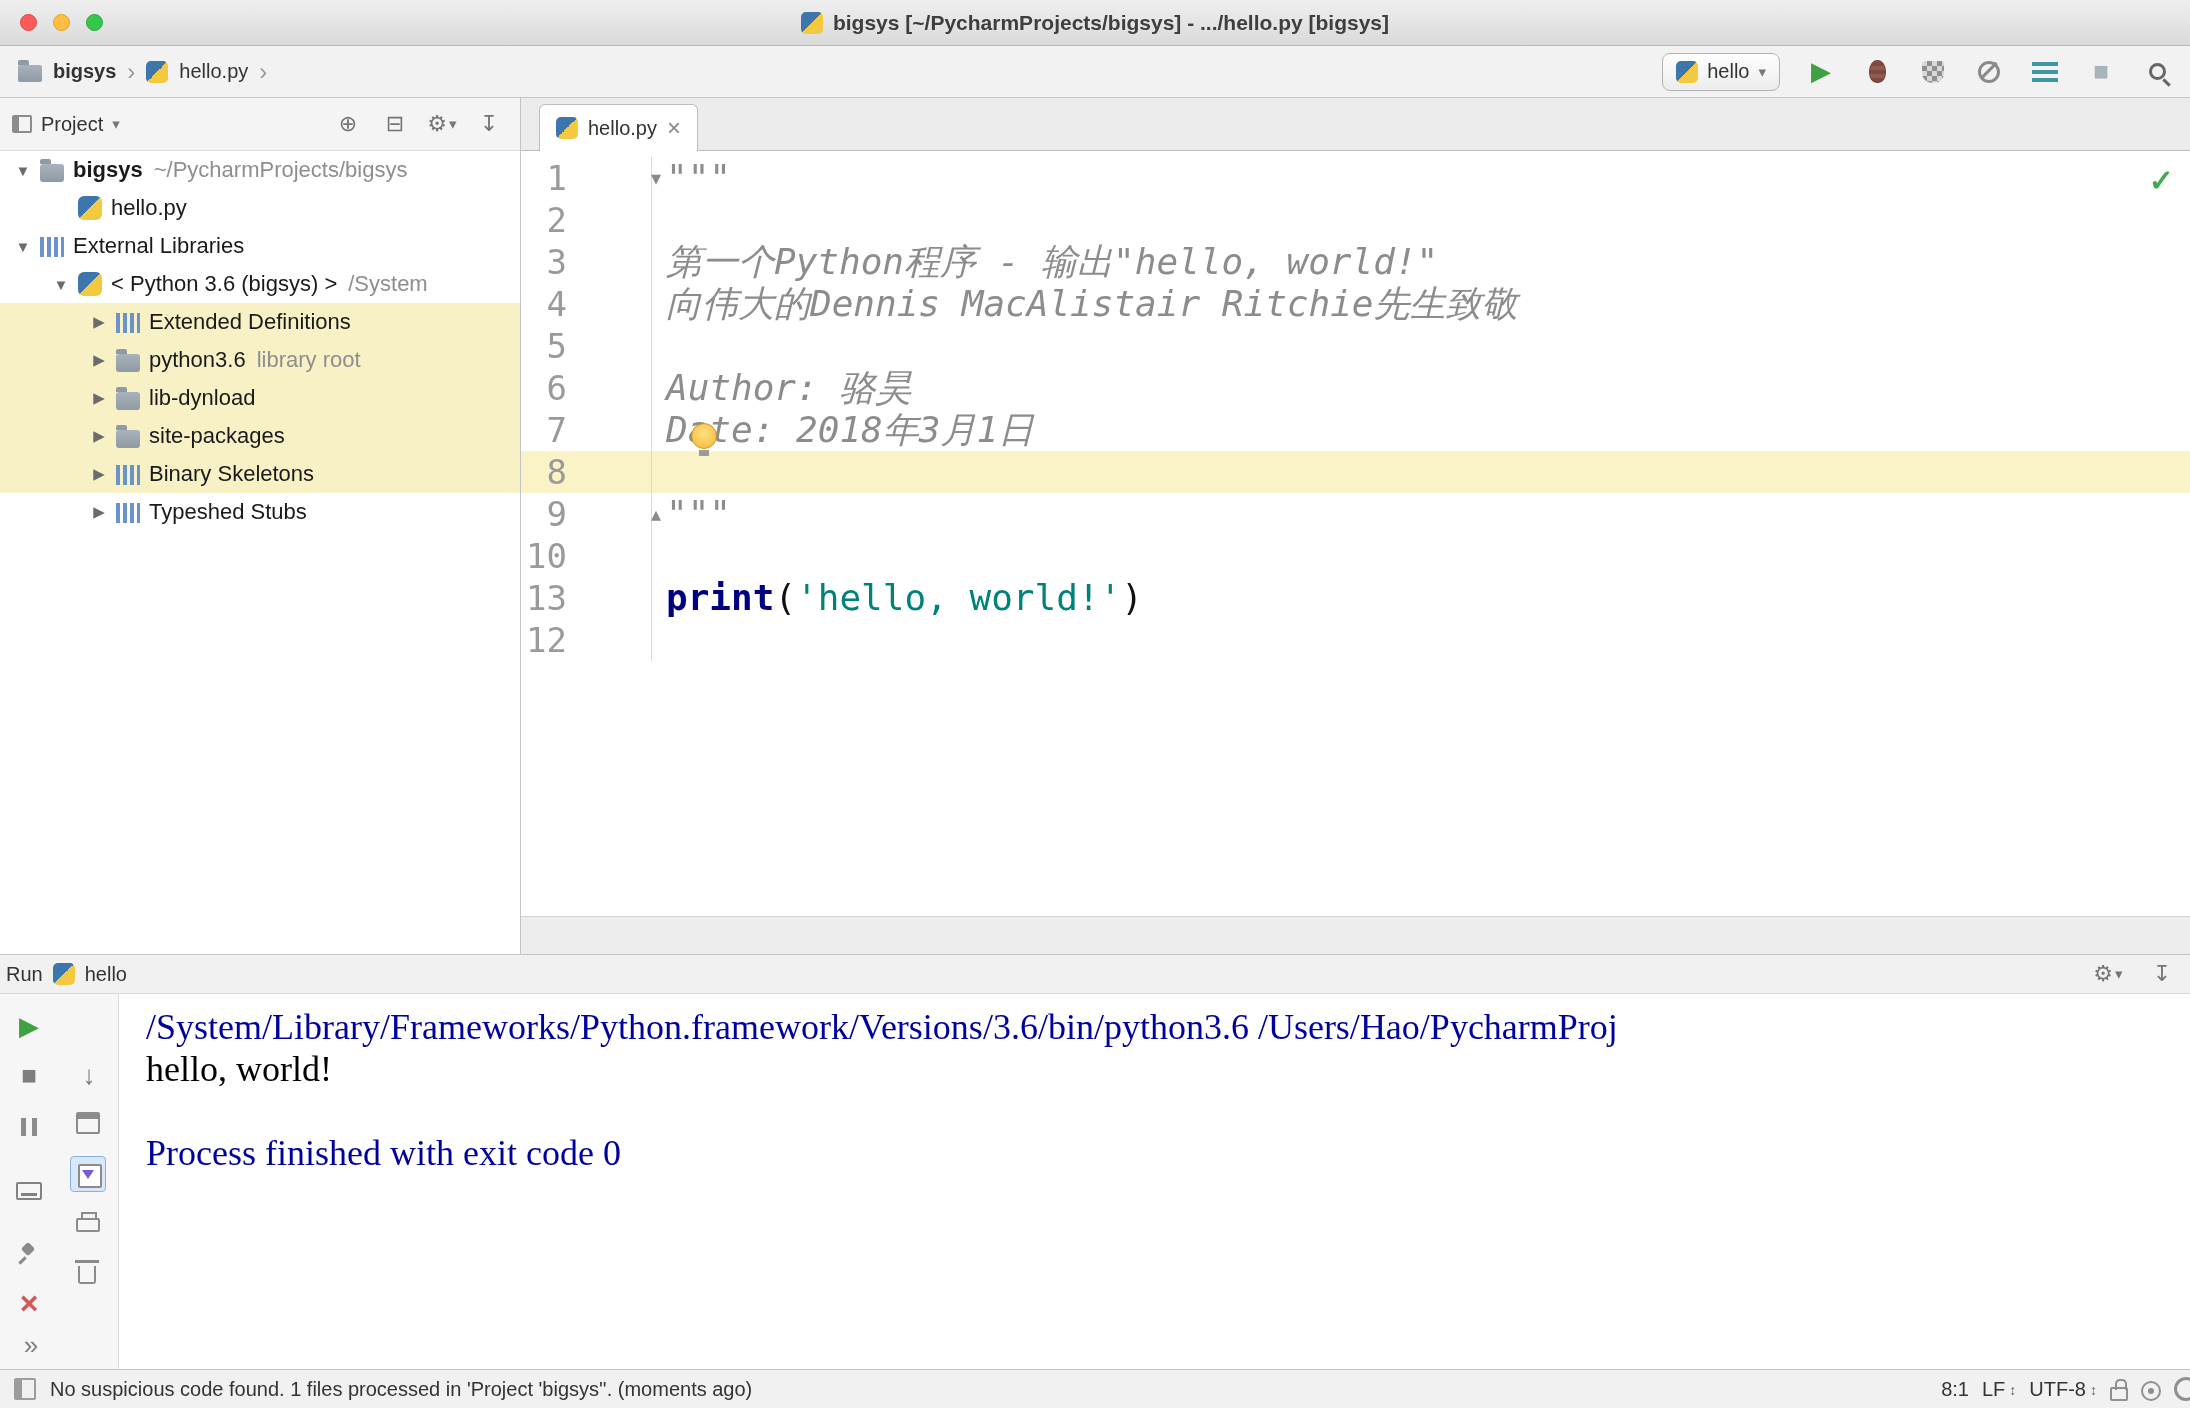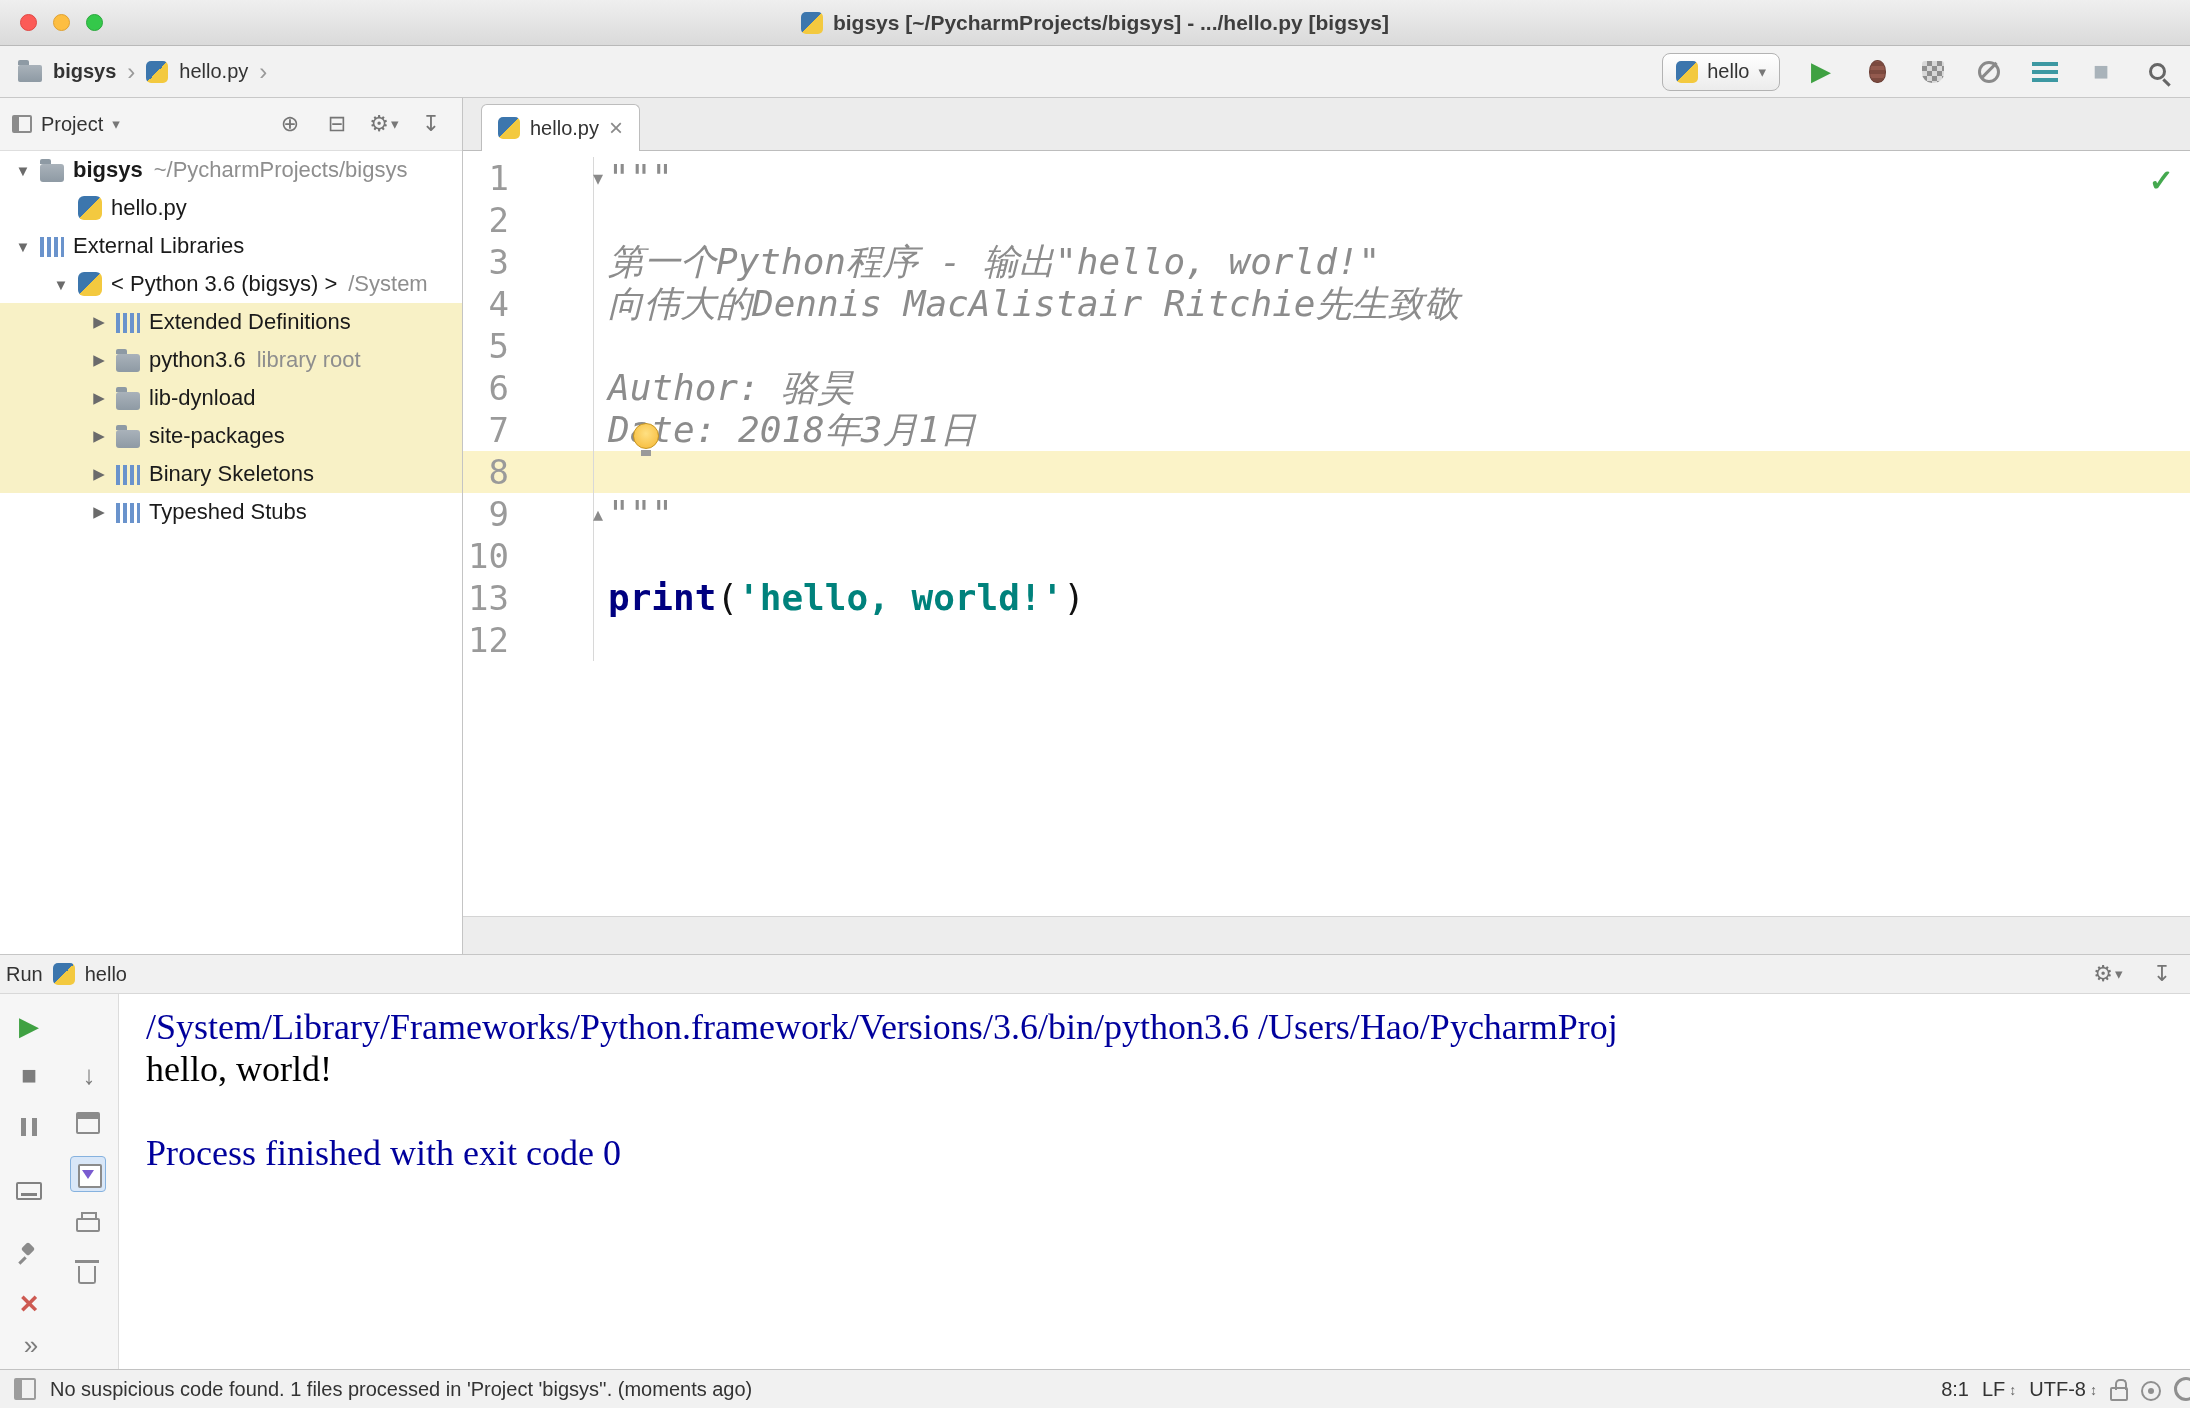--- a/index.html
+++ b/index.html
@@ -39,21 +39,21 @@
   .coverage-icon{width:22px;height:22px;border-radius:3px 3px 10px 10px;
     background:repeating-conic-gradient(#8f8f8f 0 25%,#d8d8d8 0 50%);background-size:10px 10px}
   .profiler-icon{width:22px;height:22px;border:3px solid #8a8a8a;border-radius:50%;position:relative}
   .profiler-icon::before{content:'';position:absolute;left:7px;top:-4px;width:3px;height:20px;background:#8a8a8a;transform:rotate(45deg)}
   .concurrency-icon{width:26px;height:20px;background:repeating-linear-gradient(0deg,#3d98a2 0 4px,rgba(0,0,0,0) 4px 8px)}
   .mag-icon{width:17px;height:17px;border:3px solid #666;border-radius:50%;position:relative}
   .mag-icon::after{content:'';position:absolute;width:3px;height:9px;background:#666;left:13px;top:12px;transform:rotate(-45deg)}
 
   
   .main{display:flex;height:856px}
-  .project-panel{width:463px;flex:none;border-right:1px solid #c4c4c4;background:#fff;display:flex;flex-direction:column;overflow:hidden}
+  .project-panel{width:521px;flex:none;border-right:1px solid #c4c4c4;background:#fff;display:flex;flex-direction:column;overflow:hidden}
   .pp-header{height:53px;background:#f4f4f4;border-bottom:1px solid #dedede;display:flex;align-items:center;gap:9px;padding:0 12px;font-size:20px}
   .pp-win-icon{width:20px;height:18px;border:2px solid #8b8b8b;border-radius:2px;position:relative}
   .pp-win-icon::before{content:'';position:absolute;left:0;top:0;bottom:0;width:5px;background:#8b8b8b}
   .pp-spacer{flex:1}
   .pp-hicon{color:#757575;font-size:22px;width:38px;text-align:center;display:flex;align-items:center;justify-content:center;gap:2px}
 
   .tree{flex:1;overflow:hidden}
   .tree-row{height:38px;display:flex;align-items:center;white-space:nowrap;font-size:22px;color:#1a1a1a;overflow:hidden}
   .tree-row.hl{background:#f8f1c6}
   .chev{width:26px;flex:none;text-align:center;font-size:15px;color:#6b6b6b}
@@ -73,21 +73,21 @@
   .editor{flex:1;position:relative;background:#fff;overflow:hidden;font-family:"DejaVu Sans Mono",monospace}
   .ed-lines{padding-top:6px}
   .ed-row{display:flex;height:42px;line-height:42px;font-size:36px}
   .ed-row.current{background:#fbf3c8}
   .ed-num{width:52px;flex:none;text-align:right;padding-right:6px;color:#9a9a9a;font-size:34px}
   .ed-fold{width:79px;flex:none;border-right:1px solid #d8d8d8;position:relative;color:#8a8a8a}
   .ed-fold span{position:absolute;right:-10px;top:0;font-size:20px;font-family:"Liberation Sans",sans-serif}
   .ed-code{flex:1;min-width:0;padding-left:14px;white-space:pre}
   .tok-doc{color:#8c8c8c;font-style:italic}
   .tok-kw{color:#000080;font-weight:bold}
-  .tok-str{color:#00827c;font-weight:bold}
+  .tok-str{color:#00827c;font-weight:normal}
   .tok-pl{color:#111}
   .check-icon{position:absolute;top:12px;right:16px;color:#44a94f;font-size:30px;font-weight:bold;font-family:"Liberation Sans",sans-serif}
   .bulb-icon{position:absolute;left:170px;top:272px;width:26px;height:26px;border-radius:50%;
     background:radial-gradient(circle at 50% 40%,#ffe082,#f5b733);border:1px solid #c7951f}
   .bulb-icon::after{content:'';position:absolute;left:7px;top:26px;width:10px;height:6px;background:#9a9a9a}
   .hscroll{position:absolute;left:0;right:0;bottom:0;height:38px;background:#ededed;border-top:1px solid #d4d4d4}
 
   
   .run-panel{height:415px;border-top:1px solid #c6c6c6;display:flex;flex-direction:column}
   .run-header{height:39px;background:#f1f1f1;border-bottom:1px solid #d8d8d8;display:flex;align-items:center;gap:10px;padding:0 6px;font-size:20px}

